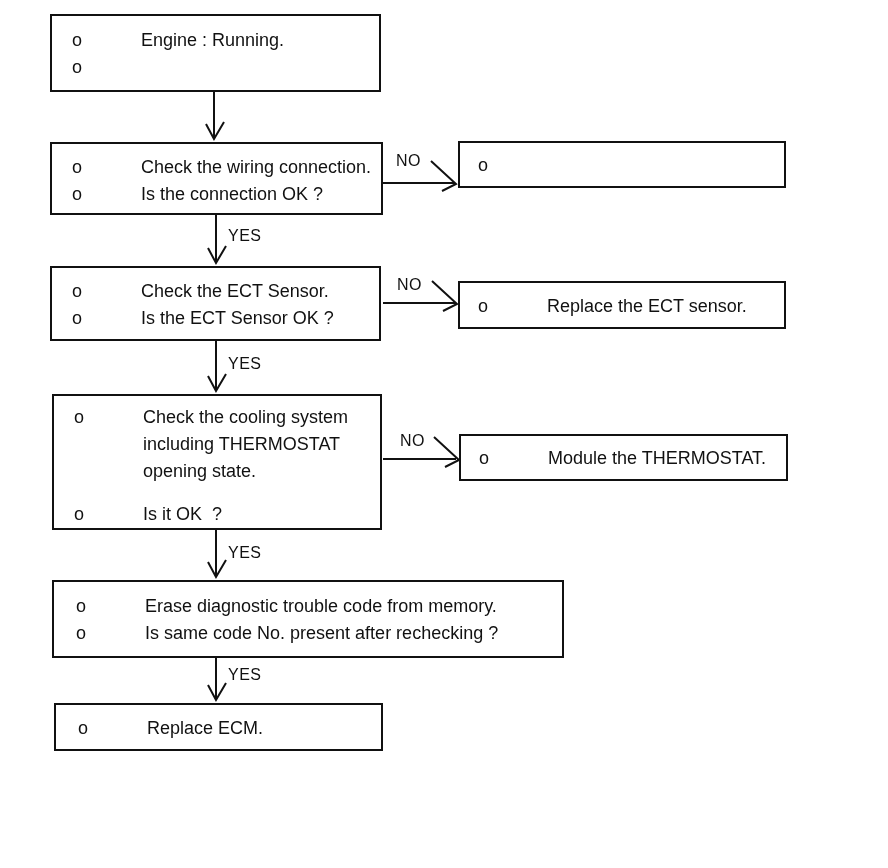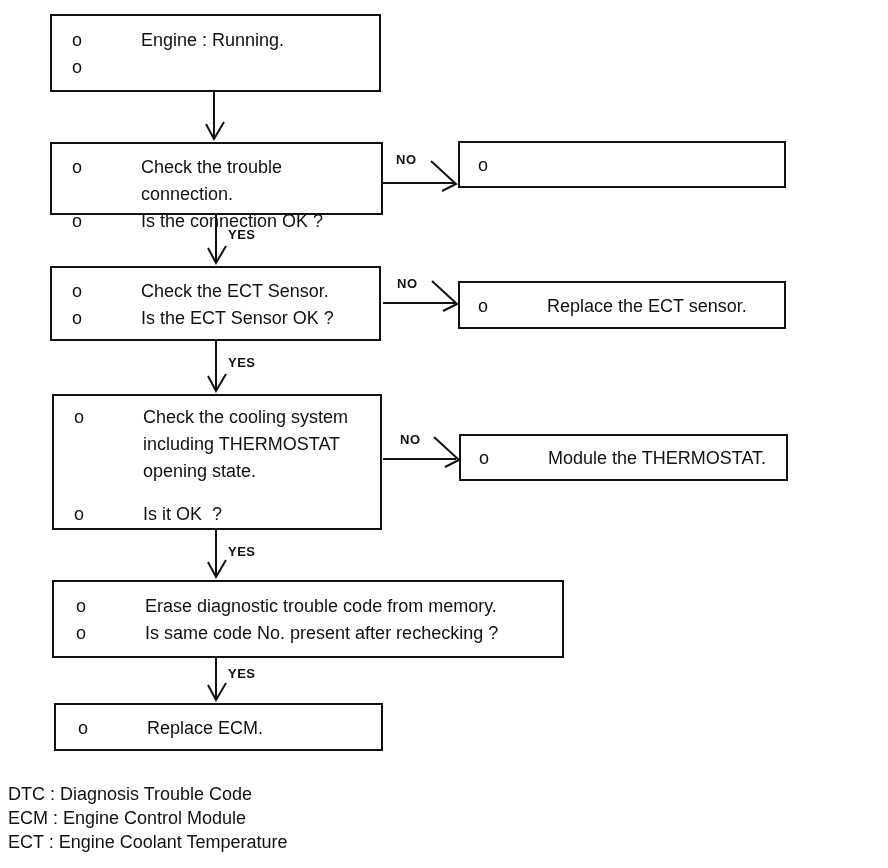--- a/index.html
+++ b/index.html
@@ -3,21 +3,21 @@
 <meta charset="utf-8">
 <style>
   html,body{margin:0;padding:0;background:#fff;}
   .canvas{position:relative;width:888px;height:868px;background:#fff;
           font-family:"Liberation Sans", sans-serif;color:#111;overflow:hidden;}
   .box{position:absolute;border:2px solid #111;background:#fff;box-sizing:border-box;}
   .bullet-row{display:flex;align-items:flex-start;line-height:27px;font-size:18px;}
   .bullet{width:14px;flex:0 0 14px;margin-right:13px;text-align:center;}
   .btext{white-space:pre-line;margin-left:44px;}
   .gap{margin-top:16px;}
-  .lbl{position:absolute;font-size:13px;font-weight:bold;letter-spacing:0.5px;}
+  .lbl{position:absolute;font-size:16px;font-weight:normal;letter-spacing:0.5px;}
   .legend{position:absolute;left:8px;top:782px;font-size:18px;line-height:24px;}
   svg.arrows{position:absolute;left:0;top:0;pointer-events:none;}
 </style>
 </head>
 <body>
 
 <div class="canvas">
 
   <svg class="arrows" width="888" height="868" viewBox="0 0 888 868">
     <g stroke="#111" stroke-width="2" fill="none">
@@ -62,21 +62,21 @@
       <span class="btext">Engine : Running.</span>
     </div>
     <div class="bullet-row">
       <span class="bullet">o</span>
     </div>
   </div>
 
   <div class="box" style="left:50px;top:142px;width:333px;height:73px;padding:10px 8px 0 18px">
     <div class="bullet-row">
       <span class="bullet">o</span>
-      <span class="btext">Check the trouble connection.</span>
+      <span class="btext">Check the wiring connection.</span>
     </div>
     <div class="bullet-row">
       <span class="bullet">o</span>
       <span class="btext">Is the connection OK ?</span>
     </div>
   </div>
 
   <div class="box" style="left:458px;top:141px;width:328px;height:47px;padding:9px 8px 0 16px">
     <div class="bullet-row">
       <span class="bullet">o</span>
@@ -140,19 +140,14 @@
   </div>
 
   <div class="lbl" style="left:228px;top:227px">YES</div>
   <div class="lbl" style="left:228px;top:355px">YES</div>
   <div class="lbl" style="left:228px;top:544px">YES</div>
   <div class="lbl" style="left:228px;top:666px">YES</div>
   <div class="lbl" style="left:396px;top:152px">NO</div>
   <div class="lbl" style="left:397px;top:276px">NO</div>
   <div class="lbl" style="left:400px;top:432px">NO</div>
 
-  <div class="legend">
-    <div>DTC : Diagnosis Trouble Code</div>
-    <div>ECM : Engine Control Module</div>
-    <div>ECT : Engine Coolant Temperature</div>
-  </div>
 
 </div>
 
 </body></html>

